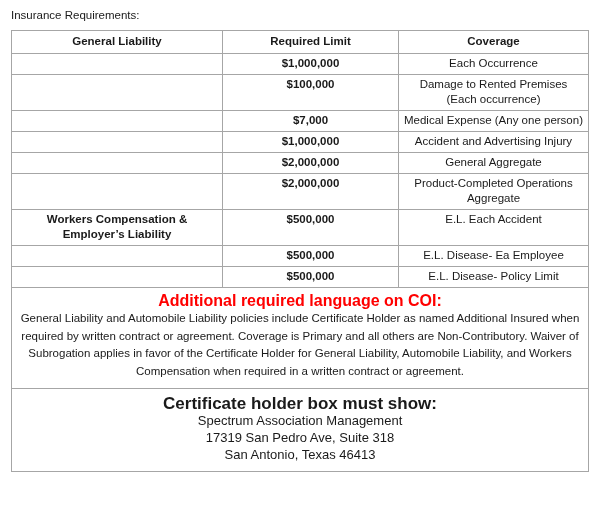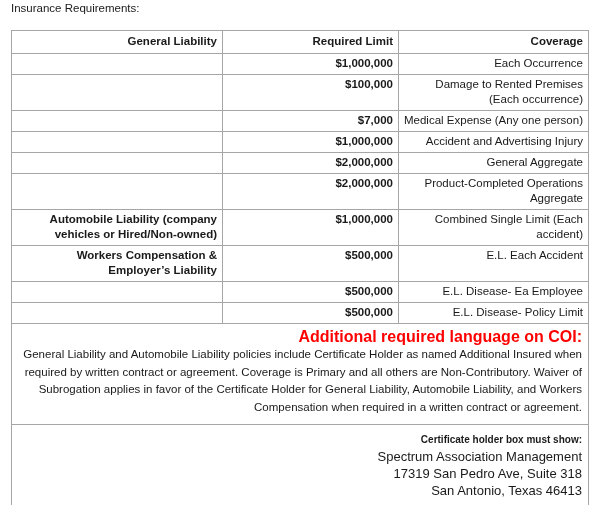--- a/index.html
+++ b/index.html
@@ -18,21 +18,21 @@
   .page {
     position: relative;
     width: 600px;
     height: 505px;
     box-sizing: border-box;
     padding: 0;
   }
   .intro-label {
     position: absolute;
     left: 11px;
-    top: 1px;
+    top: 8px;
     font-size: 11.5px;
     line-height: 14px;
     color: #1a1a1a;
     font-weight: normal;
     white-space: nowrap;
   }
   .req-table {
     position: absolute;
     left: 11px;
     top: 30px;
@@ -44,21 +44,21 @@
   .req-table col.c1 { width: 211px; }
   .req-table col.c2 { width: 176px; }
   .req-table col.c3 { width: 190px; }
 
   .req-table td, .req-table th {
     border: 1px solid #a6a6a6;
     padding: 2px 5px 3px 5px;
     font-size: 11.5px;
     line-height: 15px;
     vertical-align: top;
-    text-align: right;
+    text-align: center;
     color: #1a1a1a;
     word-wrap: break-word;
   }
   .req-table {
     border: 1px solid #595959;
   }
   .req-table thead th {
     font-weight: bold;
     padding-top: 3px;
     padding-bottom: 4px;
@@ -92,21 +92,21 @@
     font-weight: normal;
     font-size: 11.5px;
     line-height: 17.5px;
     margin: 0;
   }
   td.holder-cell {
     padding: 6px 6px 8px 6px;
   }
   .holder-heading {
     font-weight: bold;
-    font-size: 10px;
+    font-size: 17px;
     line-height: 17px;
     margin: 0;
   }
   .holder-line {
     font-weight: normal;
     font-size: 13px;
     line-height: 17px;
     margin: 0;
   }
 </style>
@@ -161,25 +161,20 @@
         <td class="limit">$2,000,000</td>
         <td class="cov">General Aggregate</td>
       </tr>
 
       <tr class="row-tall">
         <td class="cat blank"></td>
         <td class="limit">$2,000,000</td>
         <td class="cov">Product-Completed Operations Aggregate</td>
       </tr>
 
-      <tr class="row-tall">
-        <td class="cat">Automobile Liability (company vehicles or Hired/Non-owned)</td>
-        <td class="limit">$1,000,000</td>
-        <td class="cov">Combined Single Limit (Each accident)</td>
-      </tr>
 
       <tr class="row-tall">
         <td class="cat">Workers Compensation &amp; Employer’s Liability</td>
         <td class="limit">$500,000</td>
         <td class="cov">E.L. Each Accident</td>
       </tr>
 
       <tr>
         <td class="cat blank"></td>
         <td class="limit">$500,000</td>

